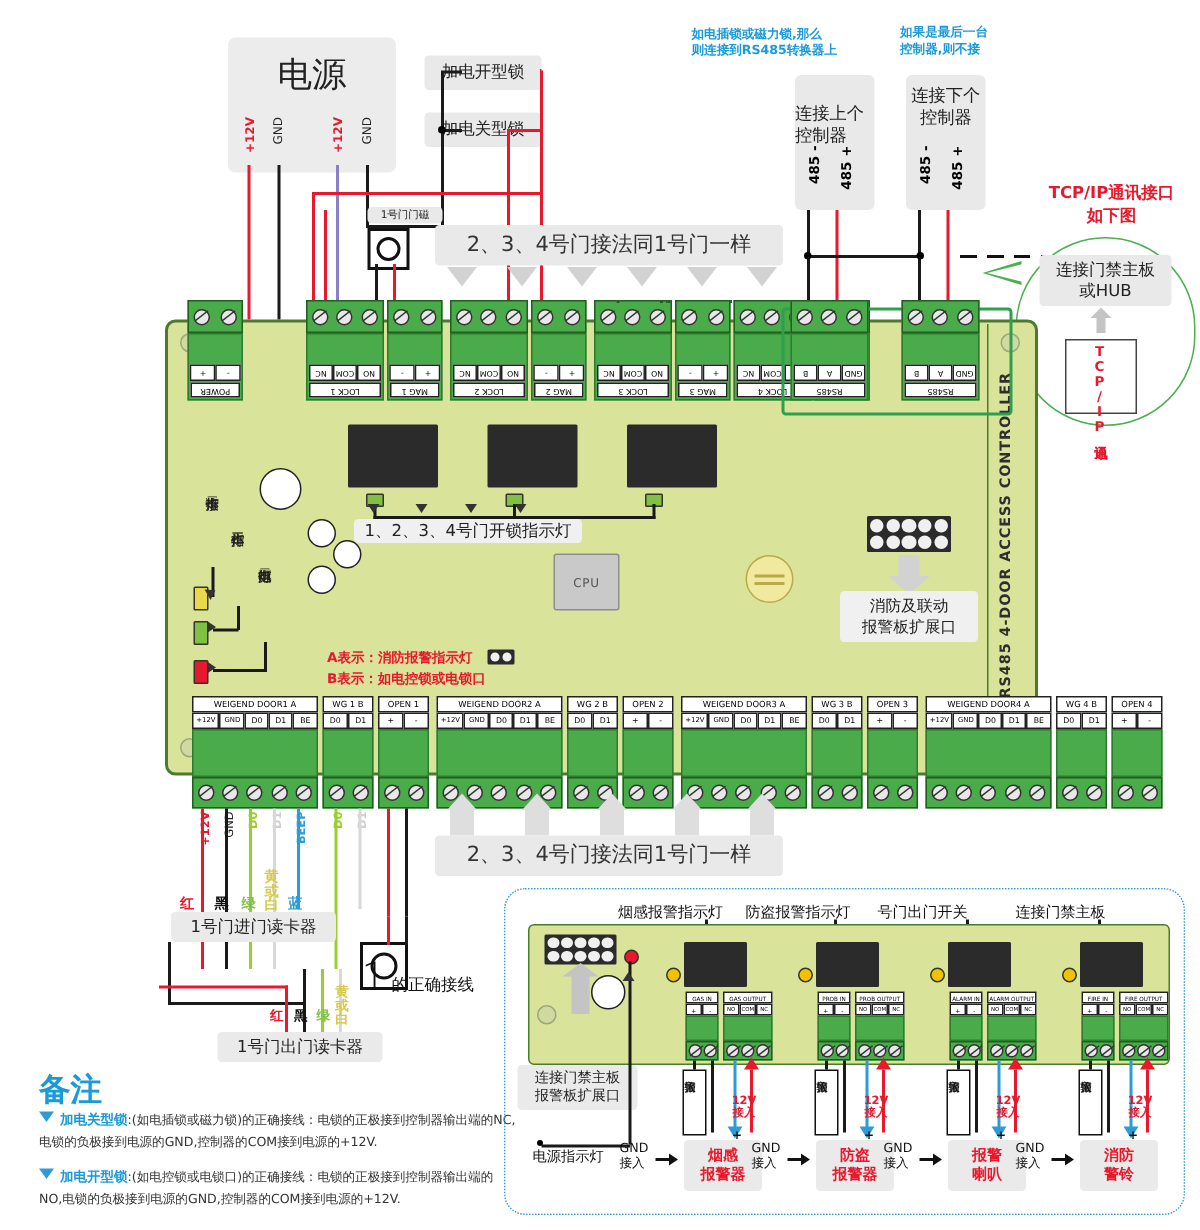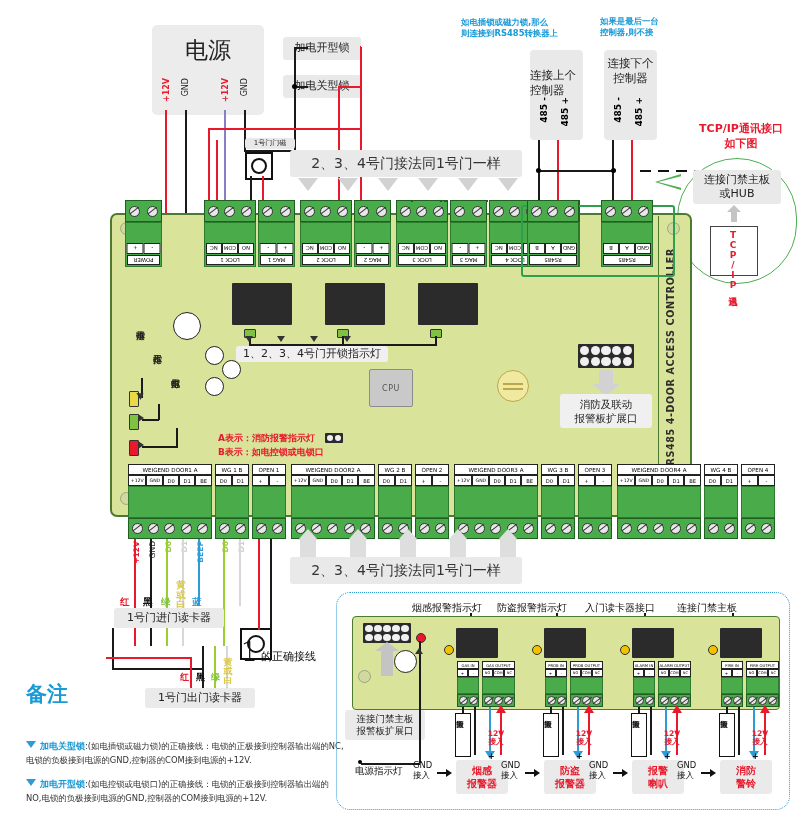--- a/index.html
+++ b/index.html
@@ -635,33 +635,33 @@
   <div style="position:absolute;left:8px;top:-10px;width:0;height:0;border-left:10px solid transparent;border-right:10px solid transparent;border-bottom:11px solid #dedede;"></div>
   <div style="position:absolute;left:58px;top:-10px;width:0;height:0;border-left:10px solid transparent;border-right:10px solid transparent;border-bottom:11px solid #dedede;"></div>
   <div style="position:absolute;left:108px;top:-10px;width:0;height:0;border-left:10px solid transparent;border-right:10px solid transparent;border-bottom:11px solid #dedede;"></div>
   <div style="position:absolute;left:158px;top:-10px;width:0;height:0;border-left:10px solid transparent;border-right:10px solid transparent;border-bottom:11px solid #dedede;"></div>
   <div style="position:absolute;left:208px;top:-10px;width:0;height:0;border-left:10px solid transparent;border-right:10px solid transparent;border-bottom:11px solid #dedede;"></div>
 </div>
 <div class="abs gbox" style="left:290px;top:557px;width:232px;height:27px;font-size:14px;color:#333;">
     <span>2、3、4号门接法同1号门一样</span>
   </div>
 
-<div class="abs blue" style="left:26px;top:680px;font-size:21px;font-weight:bold;text-align:center;"><span>备注</span></div>
+<div class="abs blue" style="left:26px;top:712px;font-size:21px;font-weight:bold;text-align:center;"><span>备注</span></div>
 <div class="abs" style="left:26px;top:740px;width:318px;font-size:8.4px;line-height:1.5;color:#333;">
   <span class="note-tri"></span><span class="blue" style="font-size:9px;">加电关型锁</span><span>:(如电插锁或磁力锁)的正确接线：电锁的正极接到控制器输出端的NC,电锁的负极接到电源的GND,控制器的COM接到电源的+12V.</span>
 </div>
 <div class="abs" style="left:26px;top:778px;width:318px;font-size:8.4px;line-height:1.5;color:#333;">
   <span class="note-tri"></span><span class="blue" style="font-size:9px;">加电开型锁</span><span>:(如电控锁或电锁口)的正确接线：电锁的正极接到控制器输出端的NO,电锁的负极接到电源的GND,控制器的COM接到电源的+12V.</span>
 </div>
 
 <div class="dashbox" style="left:336px;top:592px;width:452px;height:216px;"></div>
 
 <div class="abs" style="left:412px;top:601px;font-size:10px;color:#111;"><span>烟感报警指示灯</span></div>
 <div class="abs" style="left:497px;top:601px;font-size:10px;color:#111;"><span>防盗报警指示灯</span></div>
-<div class="abs" style="left:585px;top:601px;font-size:10px;color:#111;"><span>入门读卡器接口</span></div>
+<div class="abs" style="left:585px;top:601px;font-size:10px;color:#111;"><span>号门出门开关</span></div>
 <div class="abs" style="left:677px;top:601px;font-size:10px;color:#111;"><span>连接门禁主板</span></div>
 <div class="abs">
   <div class="w wk abs" style="left:470px;top:613px;width:1.6px;height:14px;"></div>
   <div class="smallarrow" style="left:466px;top:625px;border-top-width:7px;"></div>
   <div class="w wk abs" style="left:556px;top:613px;width:1.6px;height:14px;"></div>
   <div class="smallarrow" style="left:552px;top:625px;border-top-width:7px;"></div>
   <div class="w wk abs" style="left:644px;top:613px;width:1.6px;height:14px;"></div>
   <div class="smallarrow" style="left:640px;top:625px;border-top-width:7px;"></div>
   <div class="w wk abs" style="left:732px;top:613px;width:1.6px;height:14px;"></div>
   <div class="smallarrow" style="left:728px;top:625px;border-top-width:7px;"></div>

